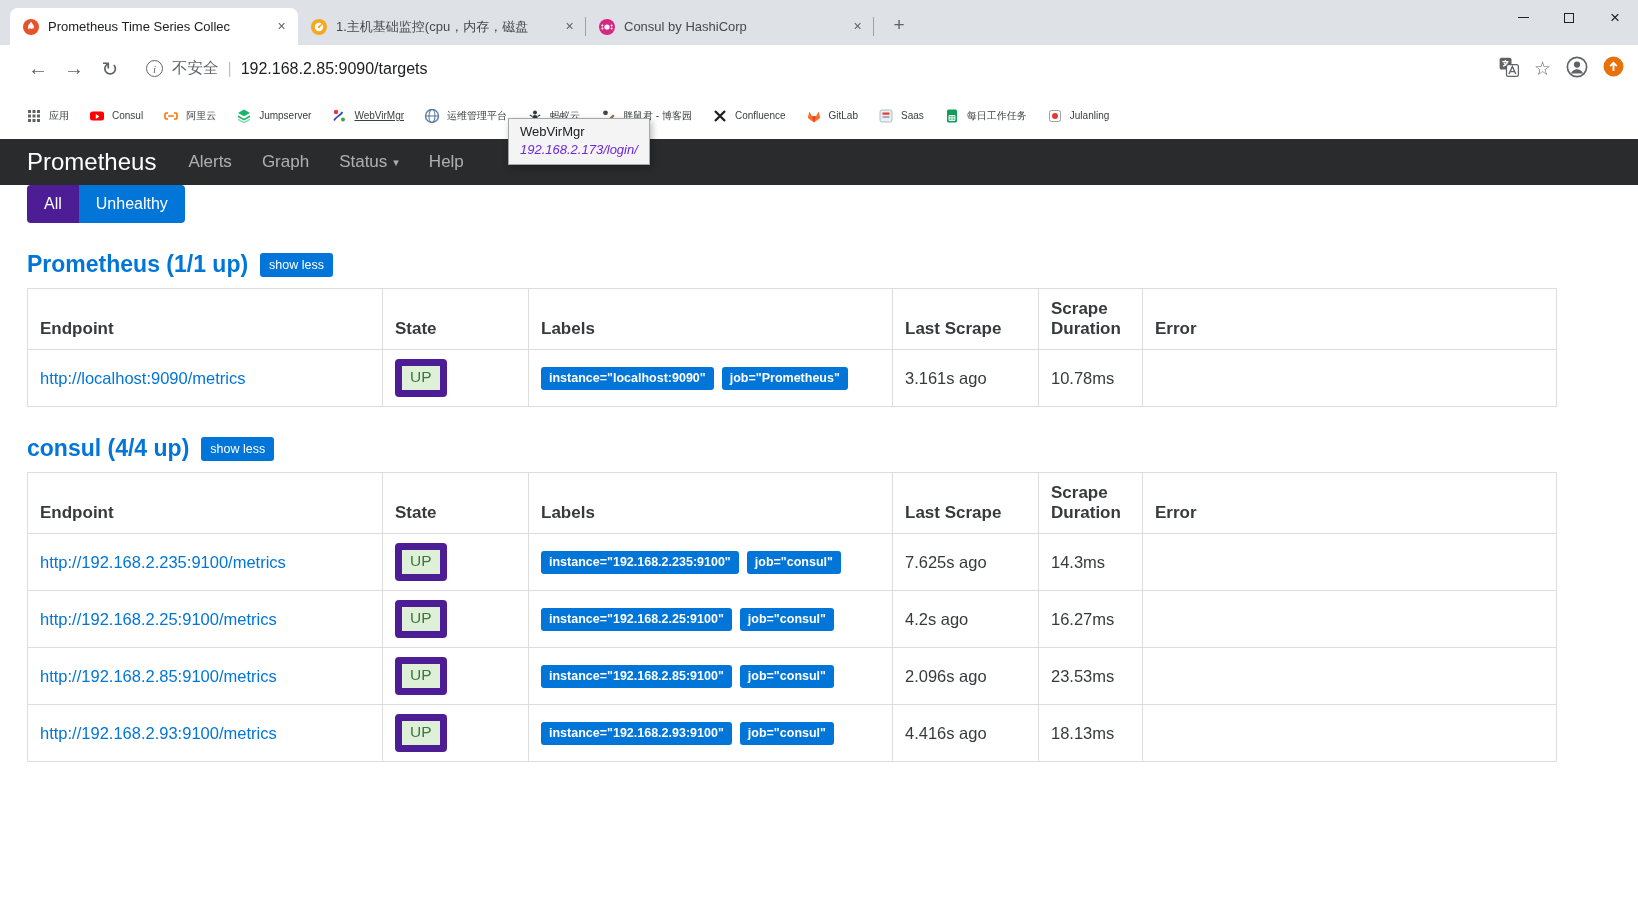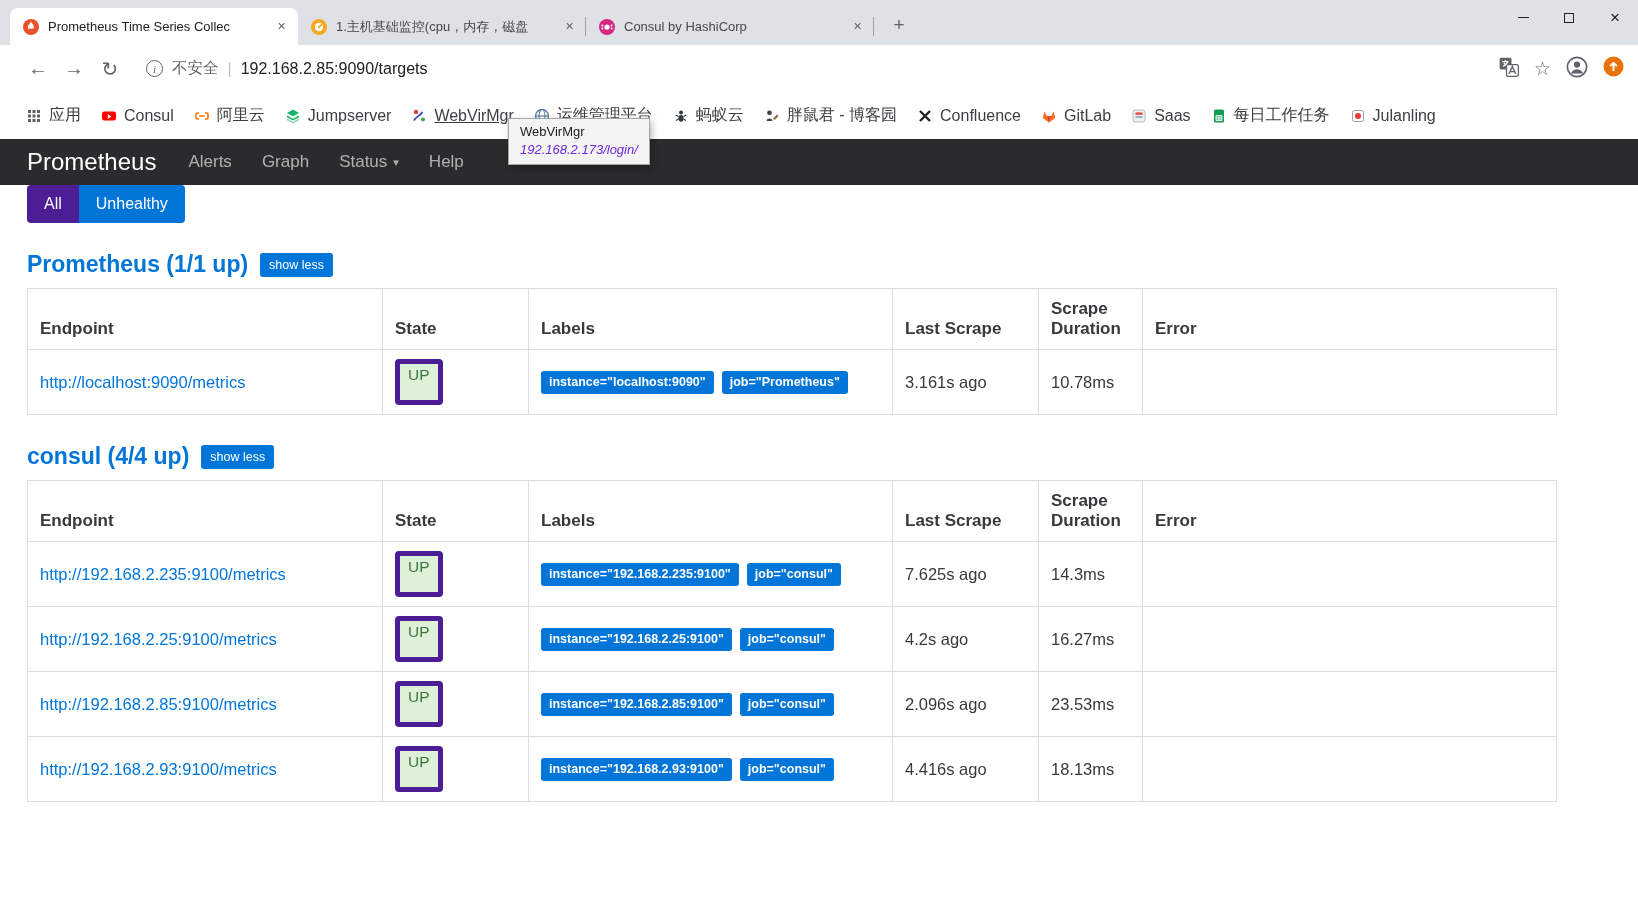--- a/index.html
+++ b/index.html
@@ -26,21 +26,21 @@
 
   .toolbar { height:47px; background:#fff; display:flex; align-items:center; padding:0 14px 0 20px; }
   .nav-btn { width:36px; height:36px; display:flex; align-items:center; justify-content:center; font-size:20px; color:#5f6368; border-radius:50%; flex-shrink:0; }
   .omnibox { flex:1; display:flex; align-items:center; gap:9px; margin:0 10px 0 18px; font-size:15.5px; color:#5f6368; }
   .info-circle { width:17px; height:17px; border:1.5px solid #5f6368; border-radius:50%; font-size:11px; font-style:italic; font-family:"Liberation Serif",serif; display:flex; align-items:center; justify-content:center; flex-shrink:0; }
   .url-text { color:#202124; font-size:16px; }
   .omni-divider { color:#bdc1c6; font-size:16px; }
   .tool-icons { display:flex; align-items:center; gap:15px; }
   .star-glyph { font-size:19px; color:#5f6368; }
 
-  .bookmarksbar { height:47px; background:#fff; display:flex; align-items:center; padding-left:16px; font-size:16px; color:#3c4043; }
+  .bookmarksbar { height:47px; background:#fff; display:flex; align-items:center; padding-left:16px; font-size:10px; color:#3c4043; }
   .bm { display:flex; align-items:center; gap:7px; padding:5px 10px; border-radius:14px; white-space:nowrap; }
   .bm-icon { width:16px; height:16px; display:flex; flex-shrink:0; }
   .bm.hovered .bm-label { text-decoration:underline; }
 
   .bm-tooltip { position:absolute; left:508px; top:118px; z-index:40; background:#f4f4f5; border:1px solid #a6a6a6; box-shadow:2px 3px 7px rgba(0,0,0,.28); padding:5px 11px 7px; min-width:140px; }
   .tt-title { font-size:13px; color:#202124; }
   .tt-url { font-size:13px; color:#6d28d9; margin-top:3px;font-style:italic; }
 
   
   .promnav { height:46px; background:#292b2c; display:flex; align-items:center; padding:0 27px; }
@@ -60,21 +60,21 @@
   .job-title { color:#0275d8; font-size:23px; font-weight:bold; text-decoration:none; }
   .btn-toggle { background:#0275d8; color:#fff; font-size:12.5px; padding:5px 9px; border-radius:3px; border:none; cursor:pointer; font-family:inherit; }
 
   table.targets { border-collapse:collapse; table-layout:fixed; width:1530px; margin-bottom:24px; }
   .targets th, .targets td { border:1px solid #ddd; text-align:left; }
   .targets th { padding:10px 12px; vertical-align:bottom; font-size:17px; color:#373a3c; }
   .targets td { padding:9px 12px; vertical-align:middle; font-size:16.5px; height:41px; }
   .c-endpoint { width:355px; } .c-state { width:146px; } .c-labels { width:364px; }
   .c-scrape { width:146px; } .c-dur { width:104px; } .c-err { }
   a.endpoint { color:#0275d8; text-decoration:none; }
-  .state-up { display:inline-block; background:#dff0d8; color:#3c763d; border:5px solid #4c1d95; border-radius:4px; padding:2px 8px 16px; font-size:15.5px; }
+  .state-up { display:inline-block; background:#dff0d8; color:#3c763d; border:7px solid #4c1d95; border-radius:4px; padding:2px 8px 4px; font-size:15.5px; }
   .lbl { display:inline-block; background:#0275d8; color:#fff; font-weight:bold; font-size:12.5px; padding:4px 8px 5px; border-radius:3px; margin-right:8px; white-space:nowrap; }
 </style>
 </head>
 <body>
 
 <div class="tabstrip">
   <div class="tab active">
     <span class="favicon">
       <svg width="16" height="16" viewBox="0 0 16 16">
           <circle cx="8" cy="8" r="8" fill="#e6522c"></circle>

